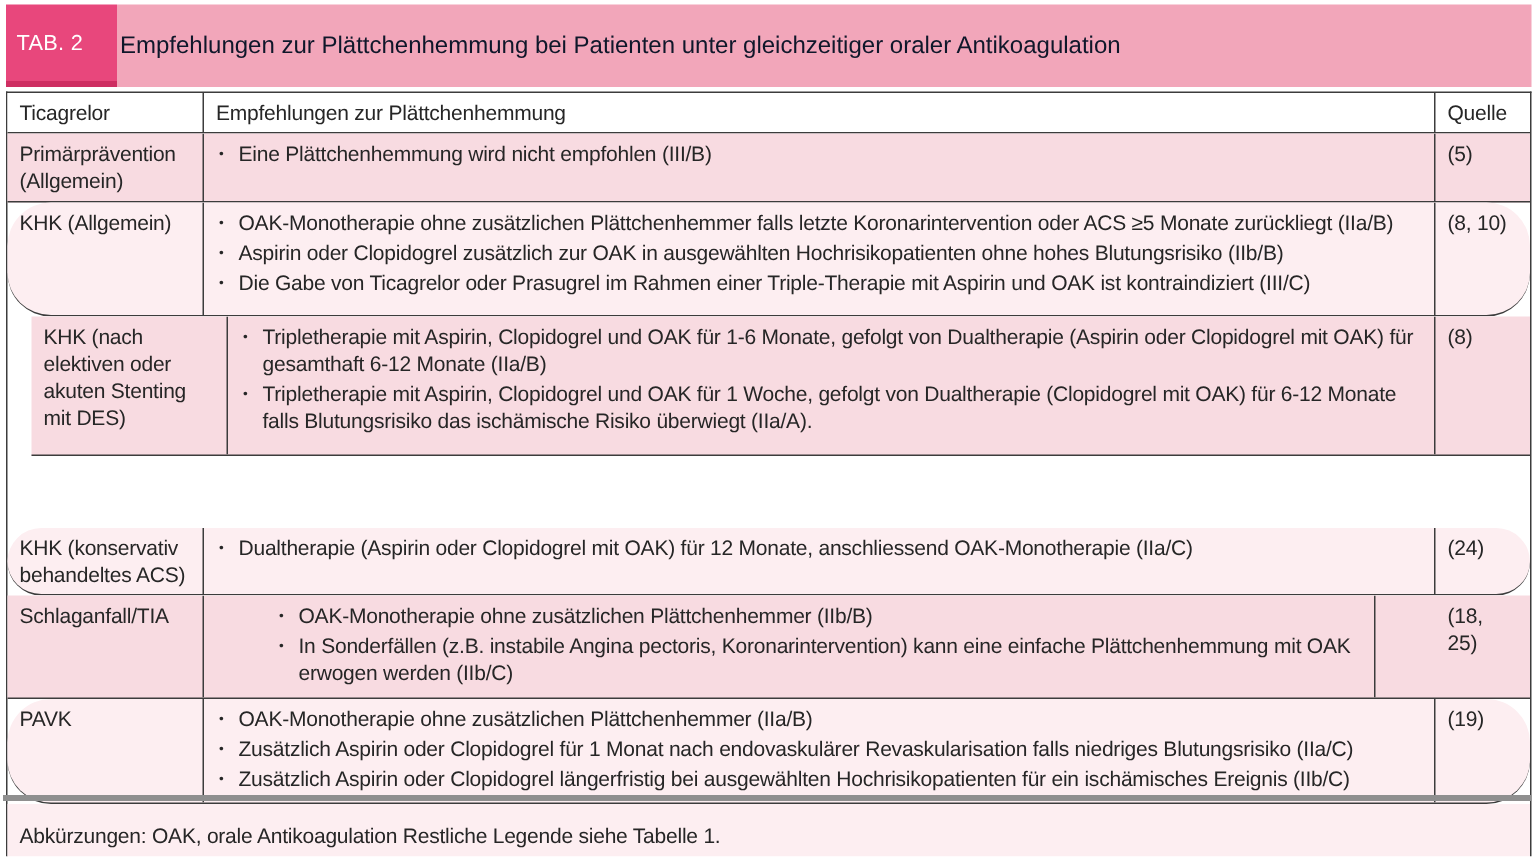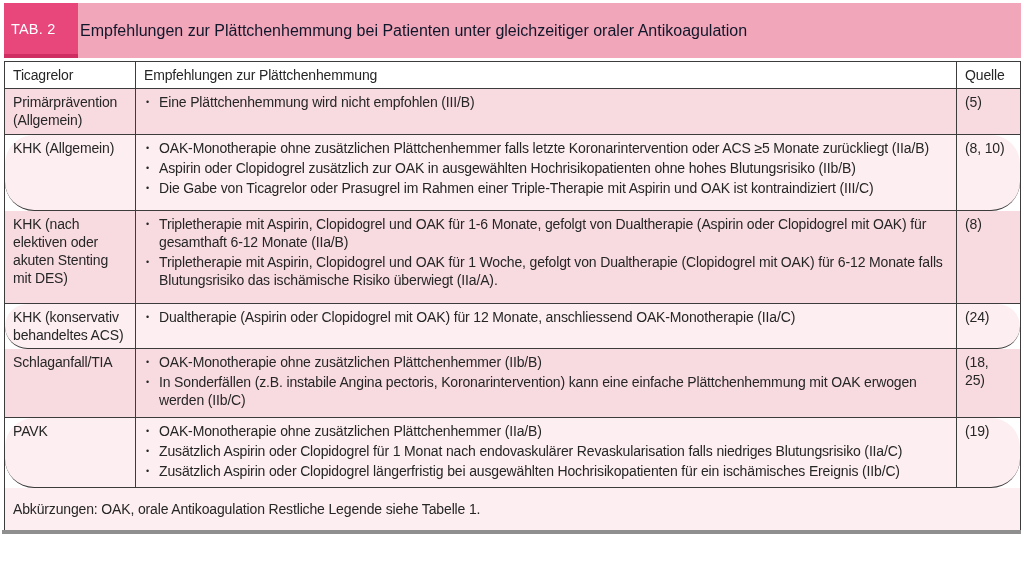--- a/index.html
+++ b/index.html
@@ -52,23 +52,23 @@
     font-size:14px;letter-spacing:-0.15px;line-height:18px;
   }
   .row{
     display:flex;flex-direction:row;
     border-bottom:1px solid var(--border);
     overflow:hidden;
   }
   .row.head{height:27px;background:#ffffff;}
   .row.r0{height:46px;}
   .row.r1{height:76px;}
-  .row.r2{height:93px;}
-  .row.r3{height:45px;}
-  .row.r4{height:69px;}
+  .row.r2{height:93px;margin-left:16px;}
+  .row.r3{height:45px;margin-top:48px;}
+  .row.r4{height:69px;gap:40px;}
   .row.r5{height:70px;}
   .row.frow{height:42px;border-bottom:none;}
   .row.odd{background:var(--row-dark);}
   .row.even{background:var(--row-light);border-radius:29px;}
   .row.frow{background:var(--row-light);}
   .cell{overflow:hidden;}
   .c-ind{
     width:131px;flex:0 0 auto;
     border-right:1px solid var(--border);
     padding:4px 8px;

